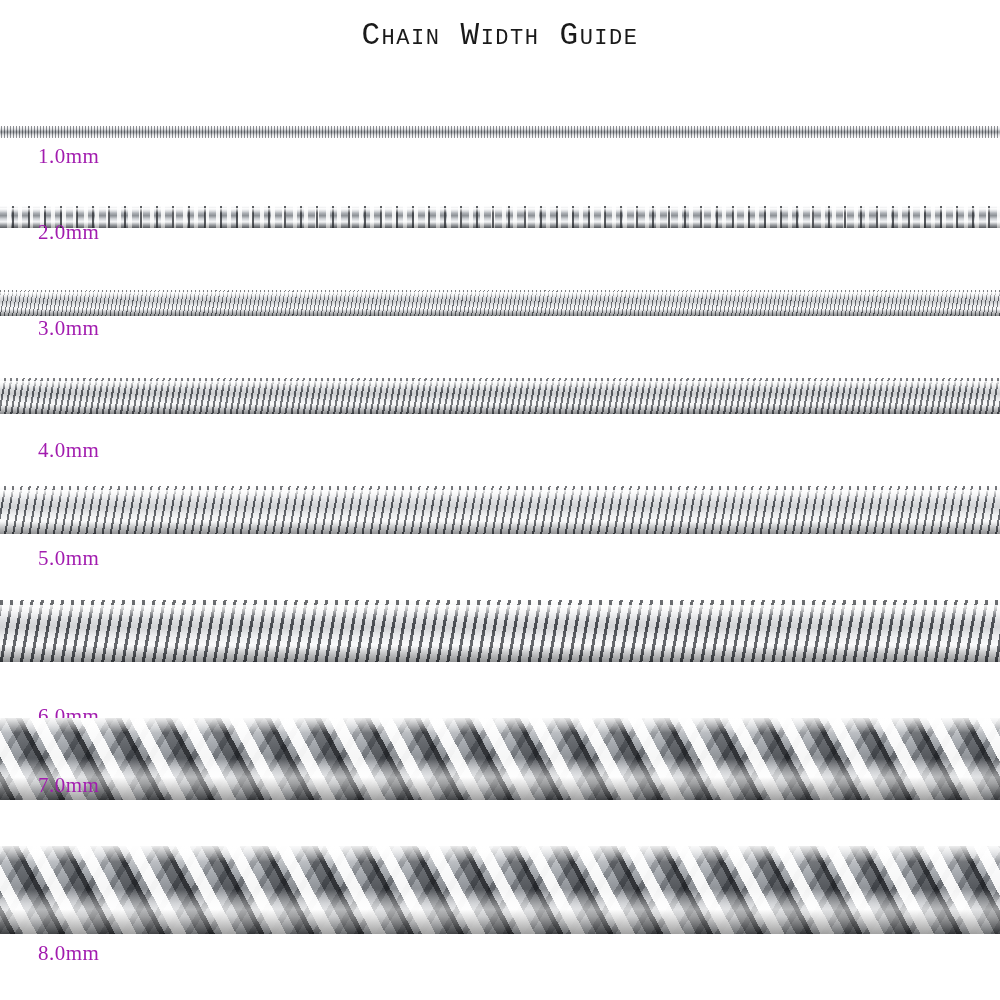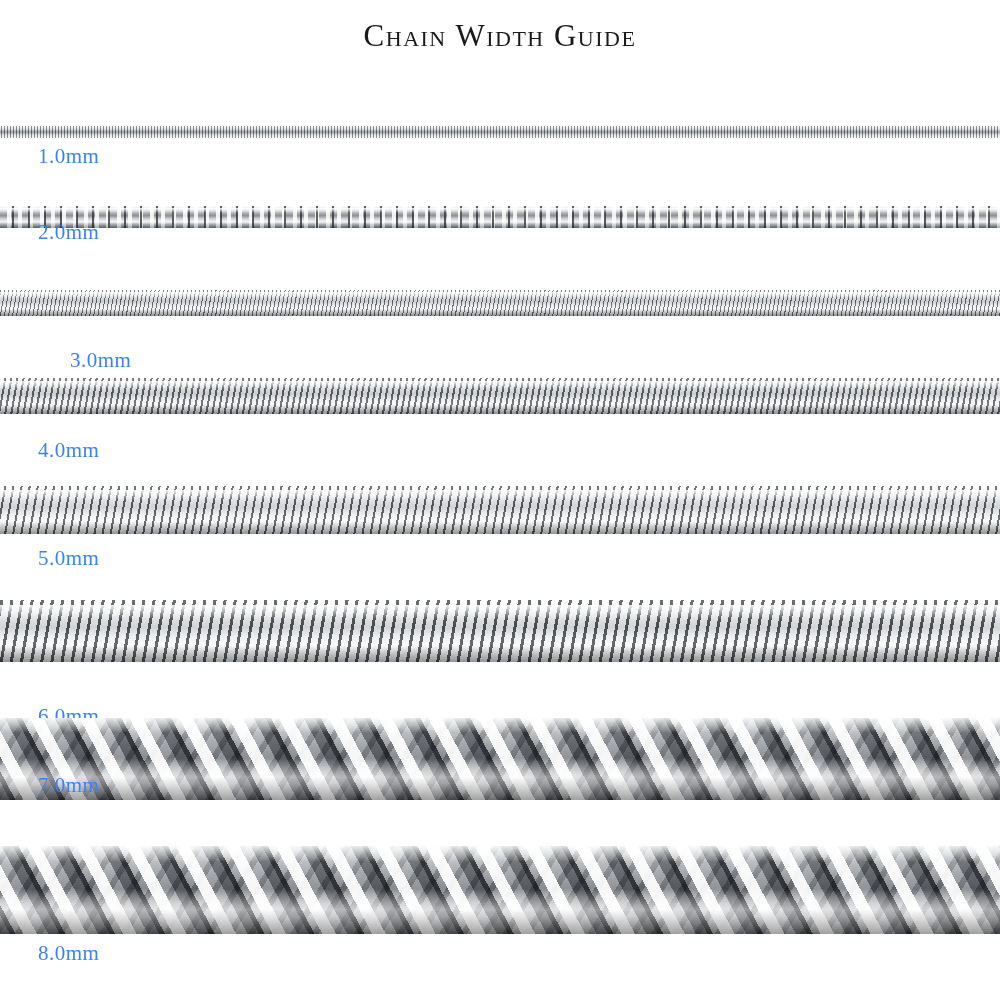--- a/index.html
+++ b/index.html
@@ -21,40 +21,40 @@
     height: 1000px;
     background: #ffffff;
   }
 
   #title {
     position: absolute;
     top: 18px;
     left: 0;
     width: 1000px;
     text-align: center;
-    font-family: Liberation Serif, serif;
+    font-family: Liberation Mono, monospace;
     font-size: 31px;
     font-variant: small-caps;
     letter-spacing: 1.5px;
     color: #1a1a1a;
   }
 
   .chain-strip {
     position: absolute;
     left: 0;
     width: 1000px;
     overflow: hidden;
   }
 
   .chain-label {
     position: absolute;
     left: 38px;
     font-family: "Liberation Serif", serif;
     font-size: 21px;
-    color: #3b82f6;
+    color: #a21caf;
     letter-spacing: 0.5px;
     white-space: nowrap;
   }
 
   
   .band {
     position: absolute;
     left: 0;
     width: 1000px;
     top: 0;
@@ -235,21 +235,21 @@
     <div class="shadow"></div>
   </div>
   <div class="chain-label" style="top:220px;">2.0mm</div>
 
   <div class="chain-strip" style="top:290px;height:26px;">
     <div class="band"></div>
     <div class="tex c3tex"></div>
     <div class="gloss"></div>
     <div class="shadow"></div>
   </div>
-  <div class="chain-label" style="top:348px;margin-left:32px;">3.0mm</div>
+  <div class="chain-label" style="top:316px;">3.0mm</div>
 
   <div class="chain-strip" style="top:378px;height:36px;">
     <div class="band"></div>
     <div class="tex c4tex"></div>
     <div class="gloss"></div>
     <div class="shadow"></div>
   </div>
   <div class="chain-label" style="top:438px;font-family:Liberation Serif, serif;">4.0mm</div>
 
   <div class="chain-strip" style="top:486px;height:48px;">

